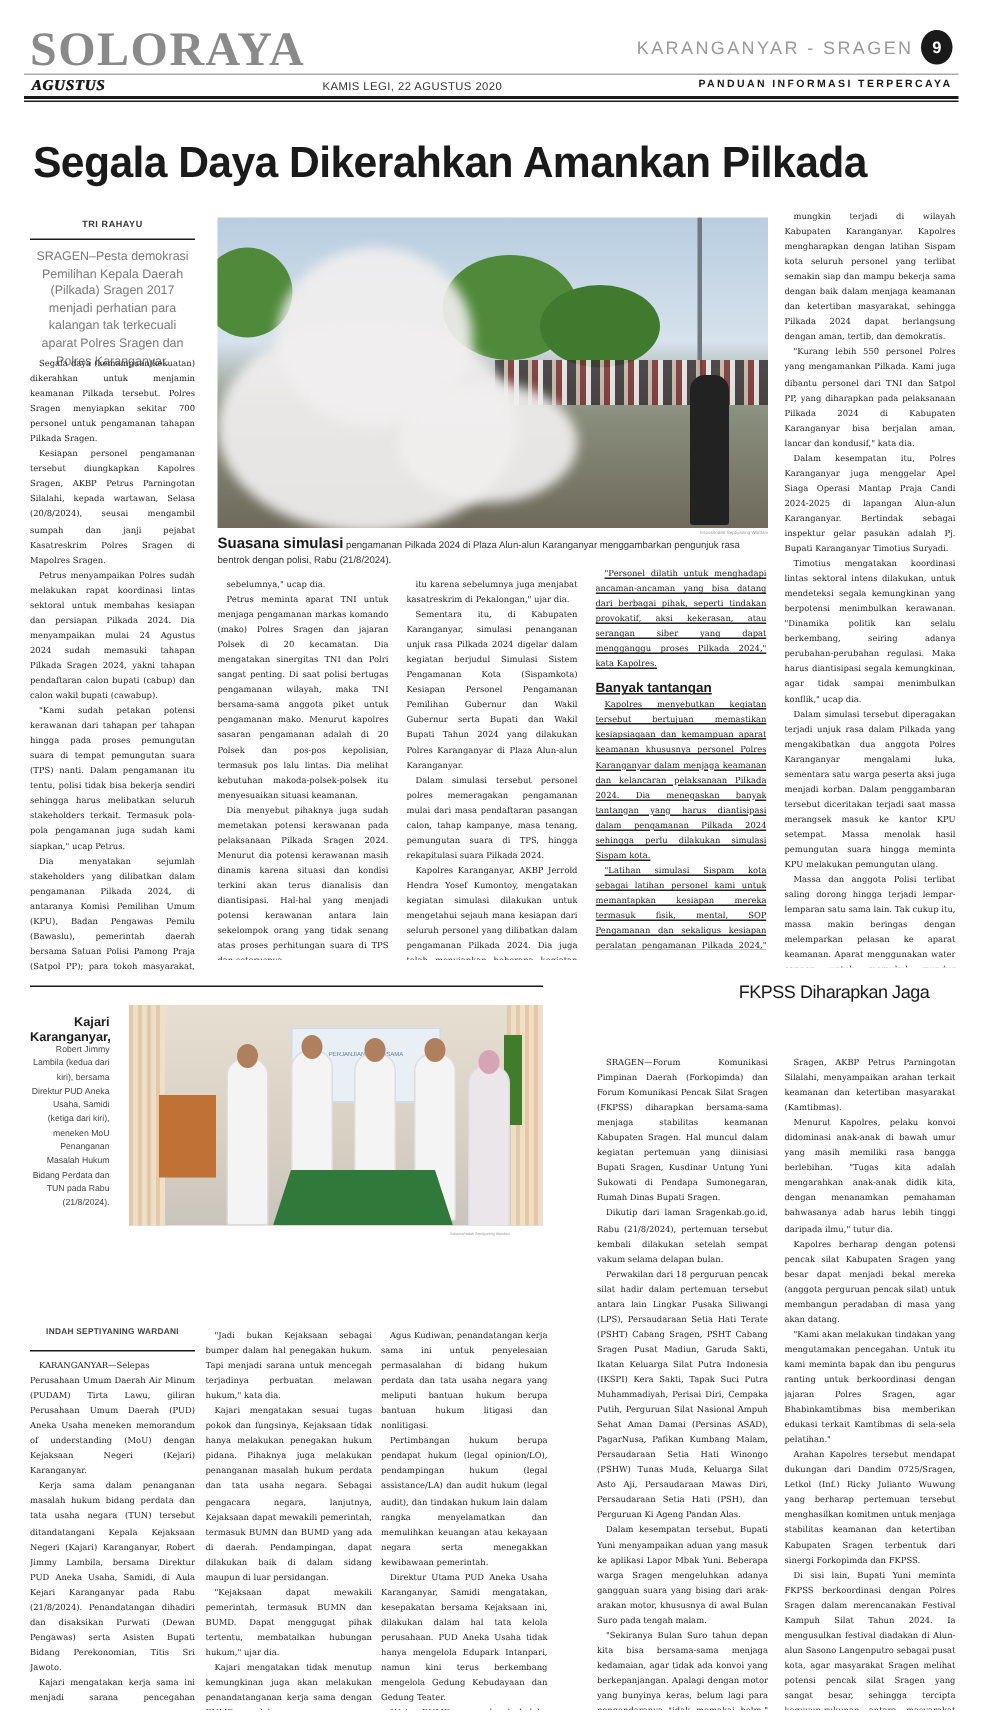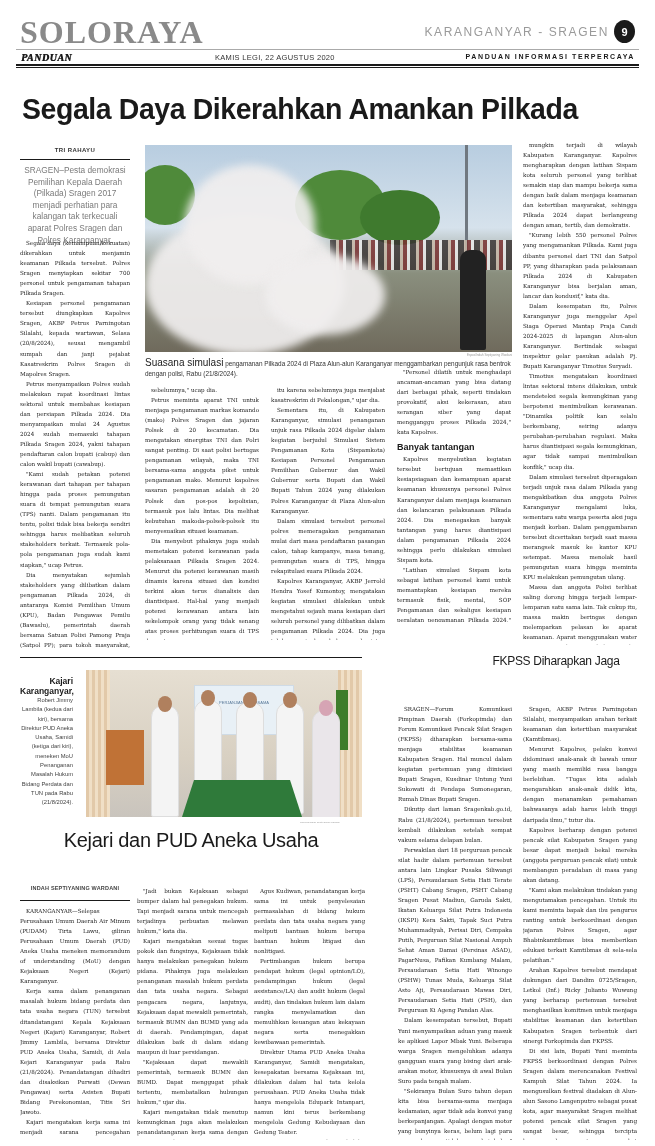--- a/index.html
+++ b/index.html
@@ -33,21 +33,21 @@
 
   
   .photo1 { left: 145px; top: 145px; width: 367px; height: 207px; overflow: hidden; background: linear-gradient(180deg, #b8cde0 0%, #d6e2ec 40%, #8a8f7e 62%, #6f6a5c 100%); }
   .p1-tree { position: absolute; border-radius: 50%; background: #4f8a3a; }
   .p1-smoke { position: absolute; border-radius: 50%; background: rgba(240,238,238,0.93); filter: blur(4px); }
   .p1-pole { position: absolute; left: 320px; top: 0; width: 3px; height: 110px; background: #707880; }
   .p1-crowd { position: absolute; left: 185px; top: 95px; width: 182px; height: 30px; background: repeating-linear-gradient(90deg, #3a3433 0 6px, #c8b8a8 6px 9px, #7a3030 9px 13px, #eaeaea 13px 16px); opacity: 0.85; }
   .p1-person { position: absolute; left: 315px; top: 105px; width: 26px; height: 100px; background: #222; border-radius: 10px 10px 2px 2px; }
   .credit { font-family: "Liberation Sans", sans-serif; font-size: 3px; color: #999; text-align: right; }
   .caption { font-family: "Liberation Sans", sans-serif; font-size: 6.4px; line-height: 10px; color: #333; }
-  .caption b { font-size: 10px; font-weight: normal; color: #1a1a1a; }
+  .caption b { font-size: 10px; font-weight: bold; color: #1a1a1a; }
 
   
   .section-rule { left: 20px; top: 657px; width: 342px; height: 1px; background: #1a1a1a; }
 
   
   .p2-caption { left: 20px; top: 676px; width: 53px; text-align: right; font-family: "Liberation Sans", sans-serif; font-size: 5.8px; line-height: 9.3px; color: #444; }
   .p2-caption .lead { font-weight: bold; font-size: 8.5px; line-height: 10px; color: #1a1a1a; display: block; }
   .photo2 { left: 86px; top: 670px; width: 276px; height: 147px; overflow: hidden; background: linear-gradient(180deg, #e6dfd2 0%, #d8d0c2 60%, #c9c4bd 100%); }
   .p2-curtain { position: absolute; top: 0; width: 24px; height: 147px; background: repeating-linear-gradient(90deg, #e2c9a9 0 3px, #f0dfc6 3px 6px); }
   .p2-banner { position: absolute; left: 108px; top: 15px; width: 100px; height: 50px; background: #e8f0f6; border: 1px solid #cfdbe6; }
@@ -66,21 +66,21 @@
   
   .headline-3 { left: 403px; top: 650px; width: 240px; text-align: center; font-family: "Liberation Sans", sans-serif; font-size: 12px; line-height: 23px; color: #1a1a1a; letter-spacing: -0.3px; margin-left: 33px; }
 </style>
 </head>
 <body>
 
 <div class="abs rubric">SOLORAYA</div>
 <div class="abs region">KARANGANYAR - SRAGEN</div>
 <div class="abs page-num">9</div>
 <div class="abs rule-thin"></div>
-<div class="abs brand">PANDUAN</div>
+<div class="abs brand">AGUSTUS</div>
 <div class="abs dateline">KAMIS LEGI, 22 AGUSTUS 2020</div>
 <div class="abs tagline">PANDUAN INFORMASI TERPERCAYA</div>
 <div class="abs rule-double"></div>
 
 <h1 class="abs headline-main">Segala Daya Dikerahkan Amankan Pilkada</h1>
 <div class="abs byline">TRI RAHAYU</div>
 <div class="abs byline-rule"></div>
 <div class="abs lede">SRAGEN–Pesta demokrasi Pemilihan Kepala Daerah (Pilkada) Sragen 2017 menjadi perhatian para kalangan tak terkecuali aparat Polres Sragen dan Polres Karanganyar.</div>
 
 <div class="abs col" style="left:20px; top:238px; width:110px; height:410px; overflow:hidden;">
@@ -112,21 +112,21 @@
     <p>sebelumnya," ucap dia.</p>
     <p>Petrus meminta aparat TNI untuk menjaga pengamanan markas komando (mako) Polres Sragen dan jajaran Polsek di 20 kecamatan. Dia mengatakan sinergitas TNI dan Polri sangat penting. Di saat polisi bertugas pengamanan wilayah, maka TNI bersama-sama anggota piket untuk pengamanan mako. Menurut kapolres sasaran pengamanan adalah di 20 Polsek dan pos-pos kepolisian, termasuk pos lalu lintas. Dia melihat kebutuhan makoda-polsek-polsek itu menyesuaikan situasi keamanan.</p>
     <p>Dia menyebut pihaknya juga sudah memetakan potensi kerawanan pada pelaksanaan Pilkada Sragen 2024. Menurut dia potensi kerawanan masih dinamis karena situasi dan kondisi terkini akan terus dianalisis dan diantisipasi. Hal-hal yang menjadi potensi kerawanan antara lain sekelompok orang yang tidak senang atas proses perhitungan suara di TPS dan seterusnya.</p>
   </div>
 <div class="abs col" style="left:271px; top:385px; width:114px; height:255px; overflow:hidden;">
     <p>itu karena sebelumnya juga menjabat kasatreskrim di Pekalongan," ujar dia.</p>
     <p>Sementara itu, di Kabupaten Karanganyar, simulasi penanganan unjuk rasa Pilkada 2024 digelar dalam kegiatan berjudul Simulasi Sistem Pengamanan Kota (Sispamkota) Kesiapan Personel Pengamanan Pemilihan Gubernur dan Wakil Gubernur serta Bupati dan Wakil Bupati Tahun 2024 yang dilakukan Polres Karanganyar di Plaza Alun-alun Karanganyar.</p>
     <p>Dalam simulasi tersebut personel polres memeragakan pengamanan mulai dari masa pendaftaran pasangan calon, tahap kampanye, masa tenang, pemungutan suara di TPS, hingga rekapitulasi suara Pilkada 2024.</p>
     <p>Kapolres Karanganyar, AKBP Jerrold Hendra Yosef Kumontoy, mengatakan kegiatan simulasi dilakukan untuk mengetahui sejauh mana kesiapan dari seluruh personel yang dilibatkan dalam pengamanan Pilkada 2024. Dia juga telah menyiapkan beberapa kegiatan pengamanan, mulai dari pengamanan pasangan calon, pengamanan kantor KPU, kantor Bawaslu, termasuk pengamanan di masing-masing TPS.</p>
   </div>
-<div class="abs col" style="left:397px; top:367px; width:114px; height:255px; overflow:hidden;">
+<div class="abs col" style="left:397px; top:378px; width:114px; height:255px; overflow:hidden;text-decoration:underline;">
   <div>
       <p>"Personel dilatih untuk menghadapi ancaman-ancaman yang bisa datang dari berbagai pihak, seperti tindakan provokatif, aksi kekerasan, atau serangan siber yang dapat mengganggu proses Pilkada 2024," kata Kapolres.</p>
     </div>
   <p class="subhead">Banyak tantangan</p>
   <div>
       <p>Kapolres menyebutkan kegiatan tersebut bertujuan memastikan kesiapsiagaan dan kemampuan aparat keamanan khususnya personel Polres Karanganyar dalam menjaga keamanan dan kelancaran pelaksanaan Pilkada 2024. Dia menegaskan banyak tantangan yang harus diantisipasi dalam pengamanan Pilkada 2024 sehingga perlu dilakukan simulasi Sispam kota.</p>
       <p>"Latihan simulasi Sispam kota sebagai latihan personel kami untuk memantapkan kesiapan mereka termasuk fisik, mental, SOP Pengamanan dan sekaligus kesiapan peralatan pengamanan Pilkada 2024," ujar Kapolres.</p>
     </div>
 </div>
 <div class="abs col" style="left:523px; top:140px; width:114px; height:505px; overflow:hidden;">
@@ -163,21 +163,20 @@
   <div class="p2-head" style="left:157px; top:22px;"></div>
   <div class="p2-person" style="left:190px; top:32px;"></div>
   <div class="p2-head" style="left:197px; top:22px;"></div>
   <div class="p2-person" style="left:226px; top:40px; background:#eae6ea;"></div>
   <div class="p2-head" style="left:233px; top:30px; background:#d6a4b4;"></div>
   <div class="p2-table"></div>
 </div>
 <div class="abs credit p2-credit">Solopos/Indah Septiyaning Wardani</div>
 
 <div class="abs headline-2">
-  <div>Kejari dan PUD Aneka Usaha</div>
 </div>
 <div class="abs byline-2">INDAH SEPTIYANING WARDANI</div>
 <div class="abs byline2-rule"></div>
 
 <div class="abs col" style="left:20px; top:906px; width:110px; height:232px; overflow:hidden;">
     <p>KARANGANYAR—Selepas Perusahaan Umum Daerah Air Minum (PUDAM) Tirta Lawu, giliran Perusahaan Umum Daerah (PUD) Aneka Usaha meneken memorandum of understanding (MoU) dengan Kejaksaan Negeri (Kejari) Karanganyar.</p>
     <p>Kerja sama dalam penanganan masalah hukum bidang perdata dan tata usaha negara (TUN) tersebut ditandatangani Kepala Kejaksaan Negeri (Kajari) Karanganyar, Robert Jimmy Lambila, bersama Direktur PUD Aneka Usaha, Samidi, di Aula Kejari Karanganyar pada Rabu (21/8/2024). Penandatangan dihadiri dan disaksikan Purwati (Dewan Pengawas) serta Asisten Bupati Bidang Perekonomian, Titis Sri Jawoto.</p>
     <p>Kajari mengatakan kerja sama ini menjadi sarana pencegahan terjadinya perbuatan melawan hukum. Dalam kerja sama itu aparat Kejari dapat memberi pertimbangan dan pendampingan hukum dalam tata kelola keuangan.</p>
   </div>
 <div class="abs col" style="left:137px; top:886px; width:111px; height:254px; overflow:hidden;">

